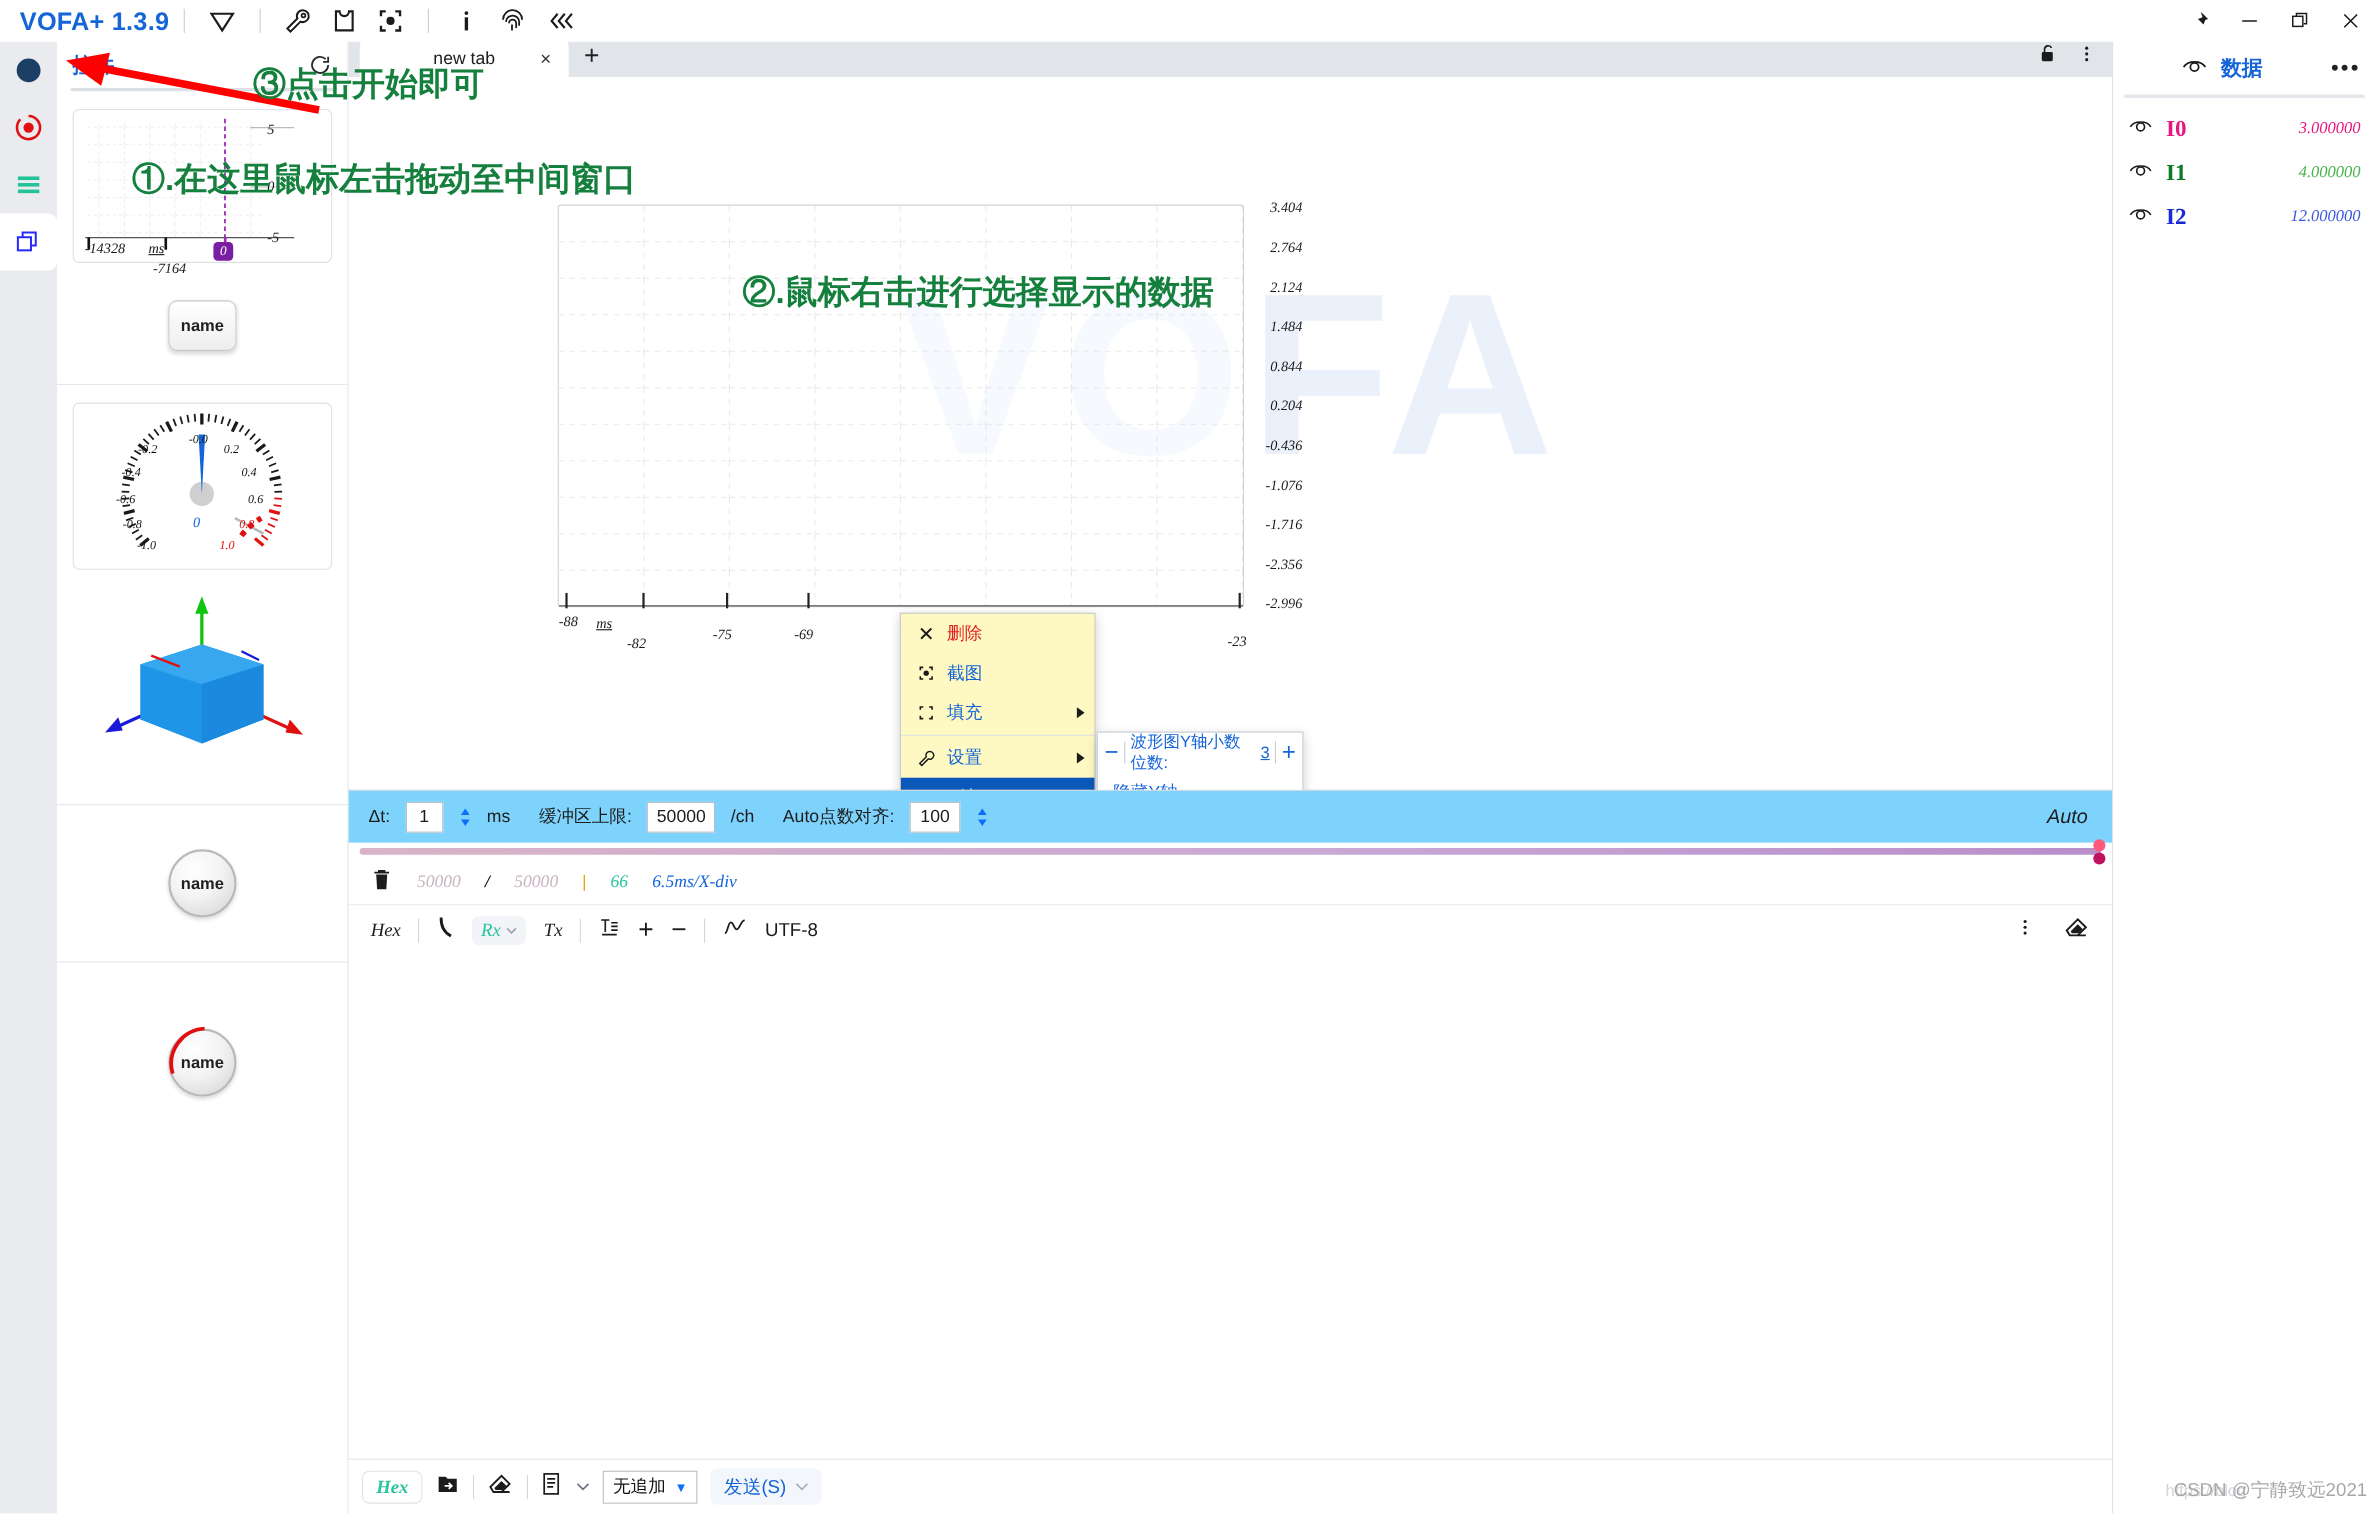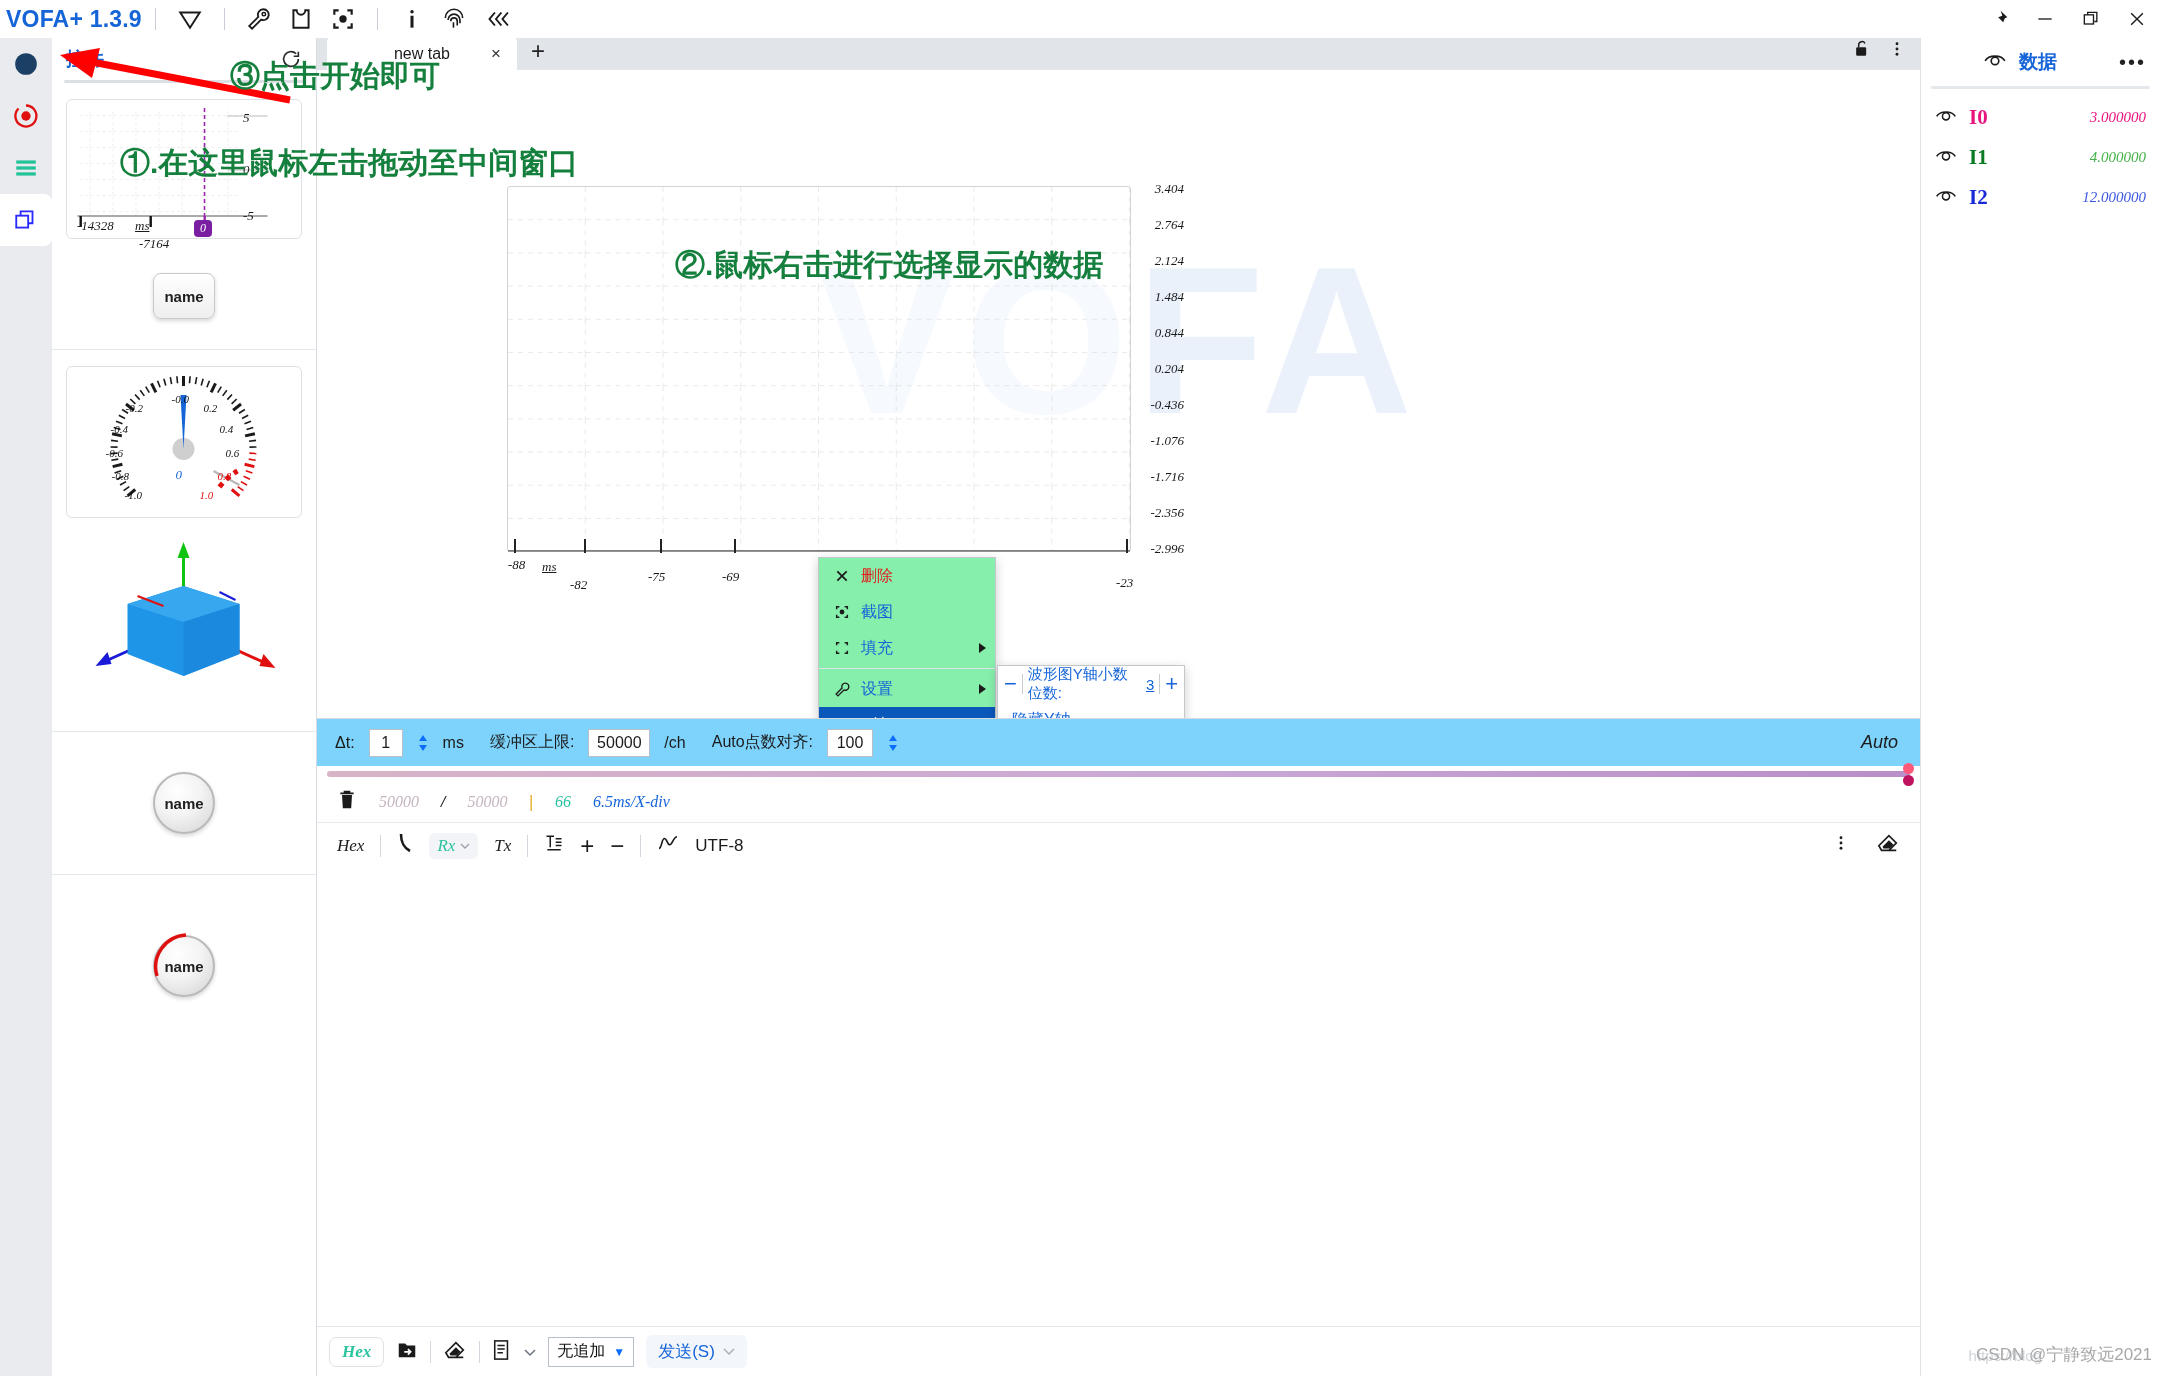--- a/index.html
+++ b/index.html
@@ -11,21 +11,21 @@
   }
   body { position: relative; }
 
   
   .titlebar {
     position: absolute; left: 0; top: 0; width: 2160px; height: 38px;
     background: #ffffff; display: flex; align-items: center;
   }
   .app-title {
     font-size: 23px; font-weight: bold; color: #1565d8;
-    margin-left: 6px; letter-spacing: 0.2px;
+    margin-left: 18px; letter-spacing: 0.2px;
   }
   .tb-sep { width: 1px; height: 22px; background: #c9ced6; margin: 0 13px; }
   .tb-icon {
     width: 30px; height: 30px; display: flex; align-items: center;
     justify-content: center; margin: 0 6px; color: #1b1b1b;
   }
   .tb-icon svg { display: block; }
   .tb-icon.blue { color: #1565d8; }
   .win-ctrls {
     position: absolute; right: 0; top: 0; height: 38px;
@@ -124,21 +124,21 @@
   }
   .xlab {
     position: absolute; font-size: 13px; font-style: italic; color: #1a1a1a;
     font-family: "Liberation Serif", serif;
   }
   .xtick { position: absolute; bottom: -2px; width: 2px; height: 14px; background: #222; }
 
   
   .ctxmenu {
     position: absolute; left: 501px; top: 487px; width: 178px;
-    background: #86efac; border: 1px solid #c4c8cd;
+    background: #fef9c3; border: 1px solid #c4c8cd;
     box-shadow: 0 3px 10px rgba(0,0,0,.2); z-index: 40;
   }
   .ctx-item {
     height: 36px; display: flex; align-items: center; padding: 0 10px;
     font-size: 16px; color: #1565d8; position: relative;
   }
   .ctx-item.red { color: #e02020; }
   .ctx-item.sel { background: #0a58ba; color: #ffffff; }
   .ctx-ico {
     width: 26px; display: flex; align-items: center; justify-content: center;

